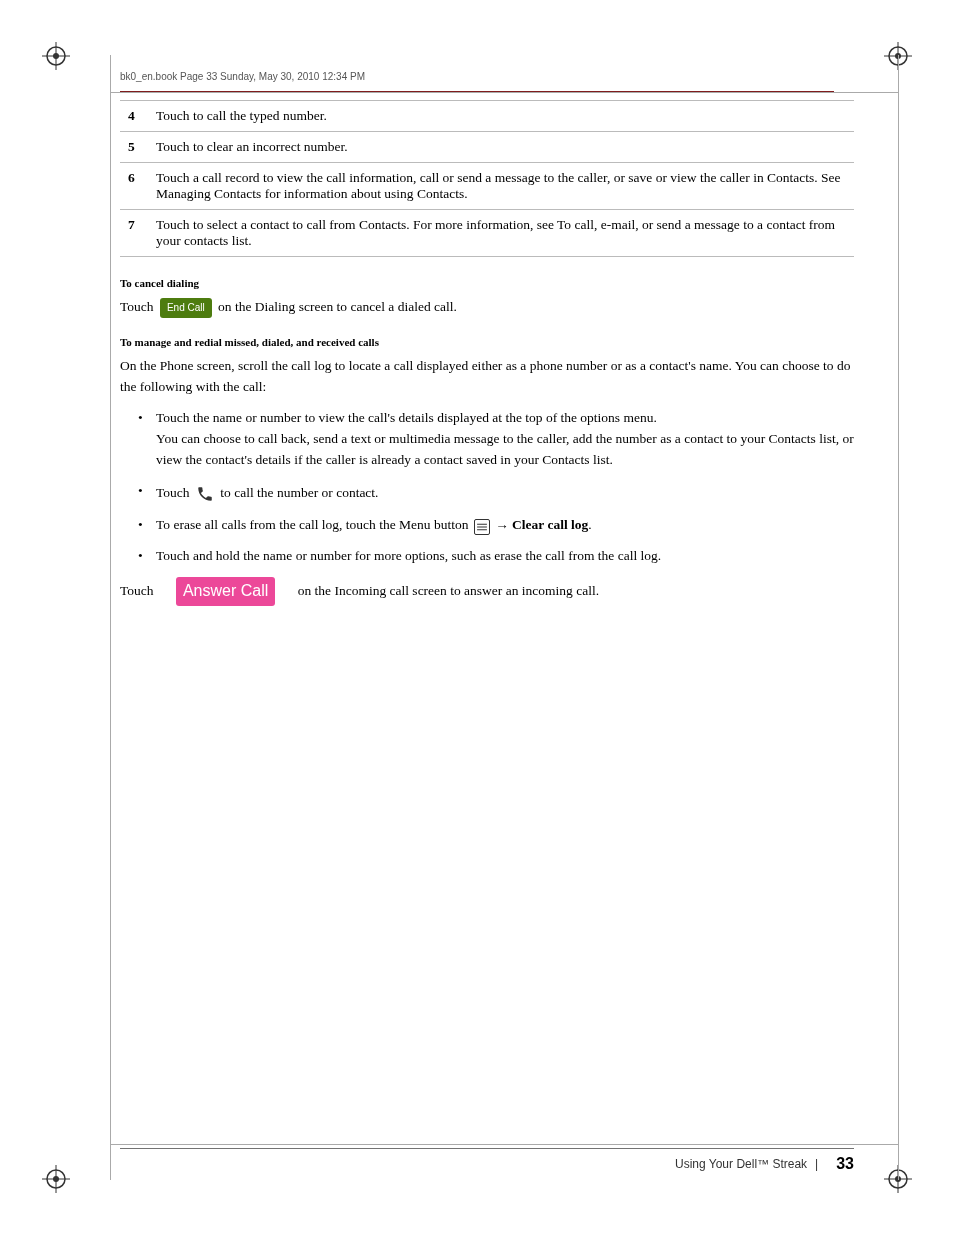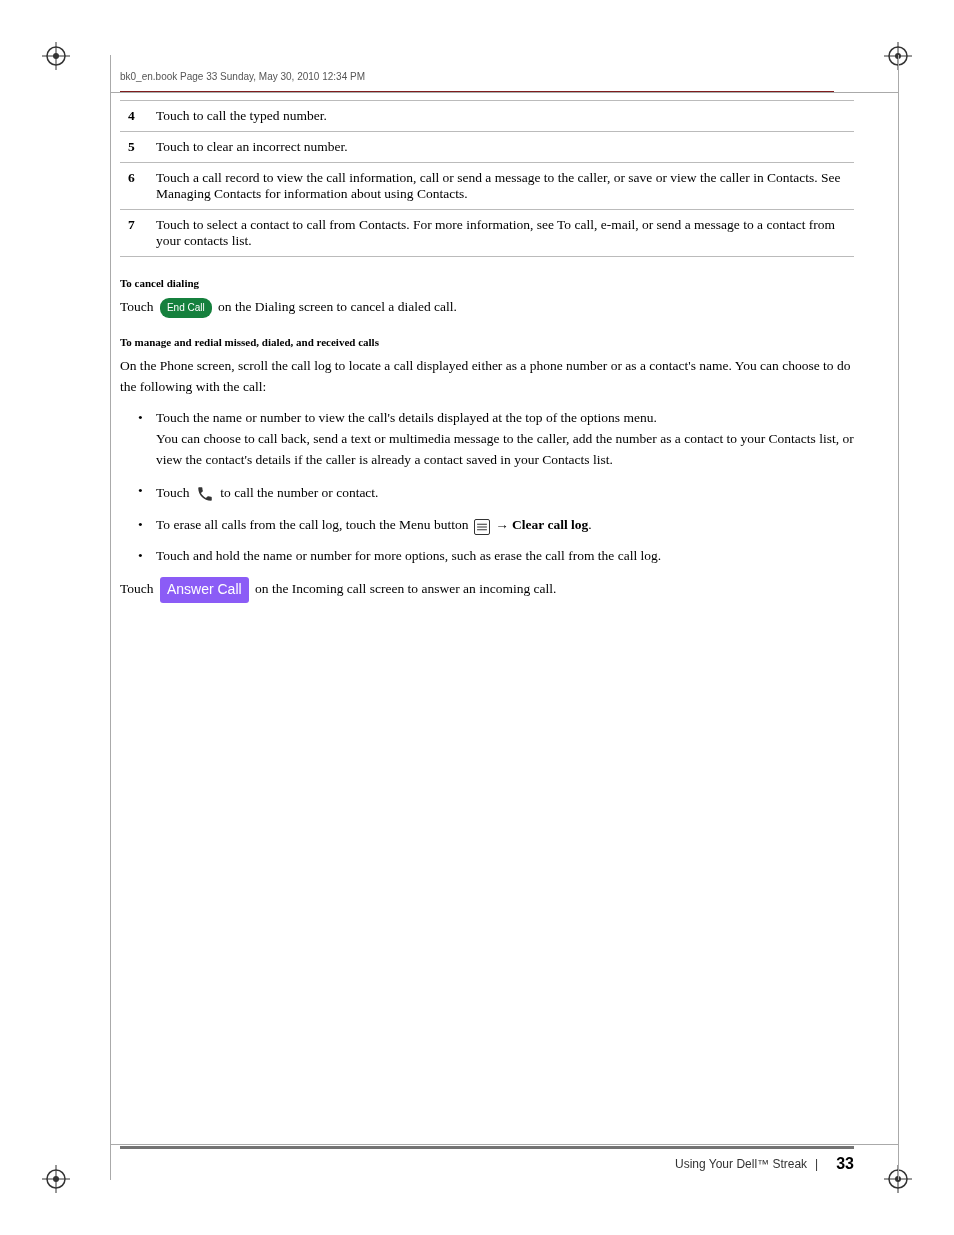--- a/index.html
+++ b/index.html
@@ -117,41 +117,41 @@
     .bullet-list li::before {
       content: "•";
       position: absolute;
       left: 0;
       top: 0;
     }
 
     
     .btn-end-call {
       display: inline-block;
-      background-color: #15803d;
+      background-color: #4d7c0f;
       color: #ffffff;
       font-size: 10px;
-      font-family: Arial, sans-serif;
-      padding: 2px 7px;
-      border-radius: 9px;
-      vertical-align: middle;
-      margin: 0 3px;
-    }
-
-    
-    .btn-answer-call {
-      display: inline-block;
-      background-color: #8b5cf6;
-      color: #ffffff;
-      font-size: 14px;
       font-family: Arial, sans-serif;
       padding: 2px 7px;
       border-radius: 3px;
       vertical-align: middle;
       margin: 0 3px;
+    }
+
+    
+    .btn-answer-call {
+      display: inline-block;
+      background-color: #ec4899;
+      color: #ffffff;
+      font-size: 16px;
+      font-family: Arial, sans-serif;
+      padding: 2px 7px;
+      border-radius: 3px;
+      vertical-align: middle;
+      margin: 0 19px;
     }
 
     
     .phone-icon {
       display: inline-block;
       vertical-align: middle;
       margin: 0 3px;
       font-size: 16px;
     }
 
@@ -169,21 +169,21 @@
 
     
     .page-footer {
       position: absolute;
       bottom: 62px;
       left: 120px;
       right: 100px;
       display: flex;
       justify-content: flex-end;
       align-items: center;
-      border-top: 3px solid #737373;
+      border-top: 1px solid #737373;
       padding-top: 6px;
     }
 
     .footer-text {
       font-size: 12px;
       font-family: Arial, sans-serif;
       color: #333;
     }
 
     .footer-page-num {

